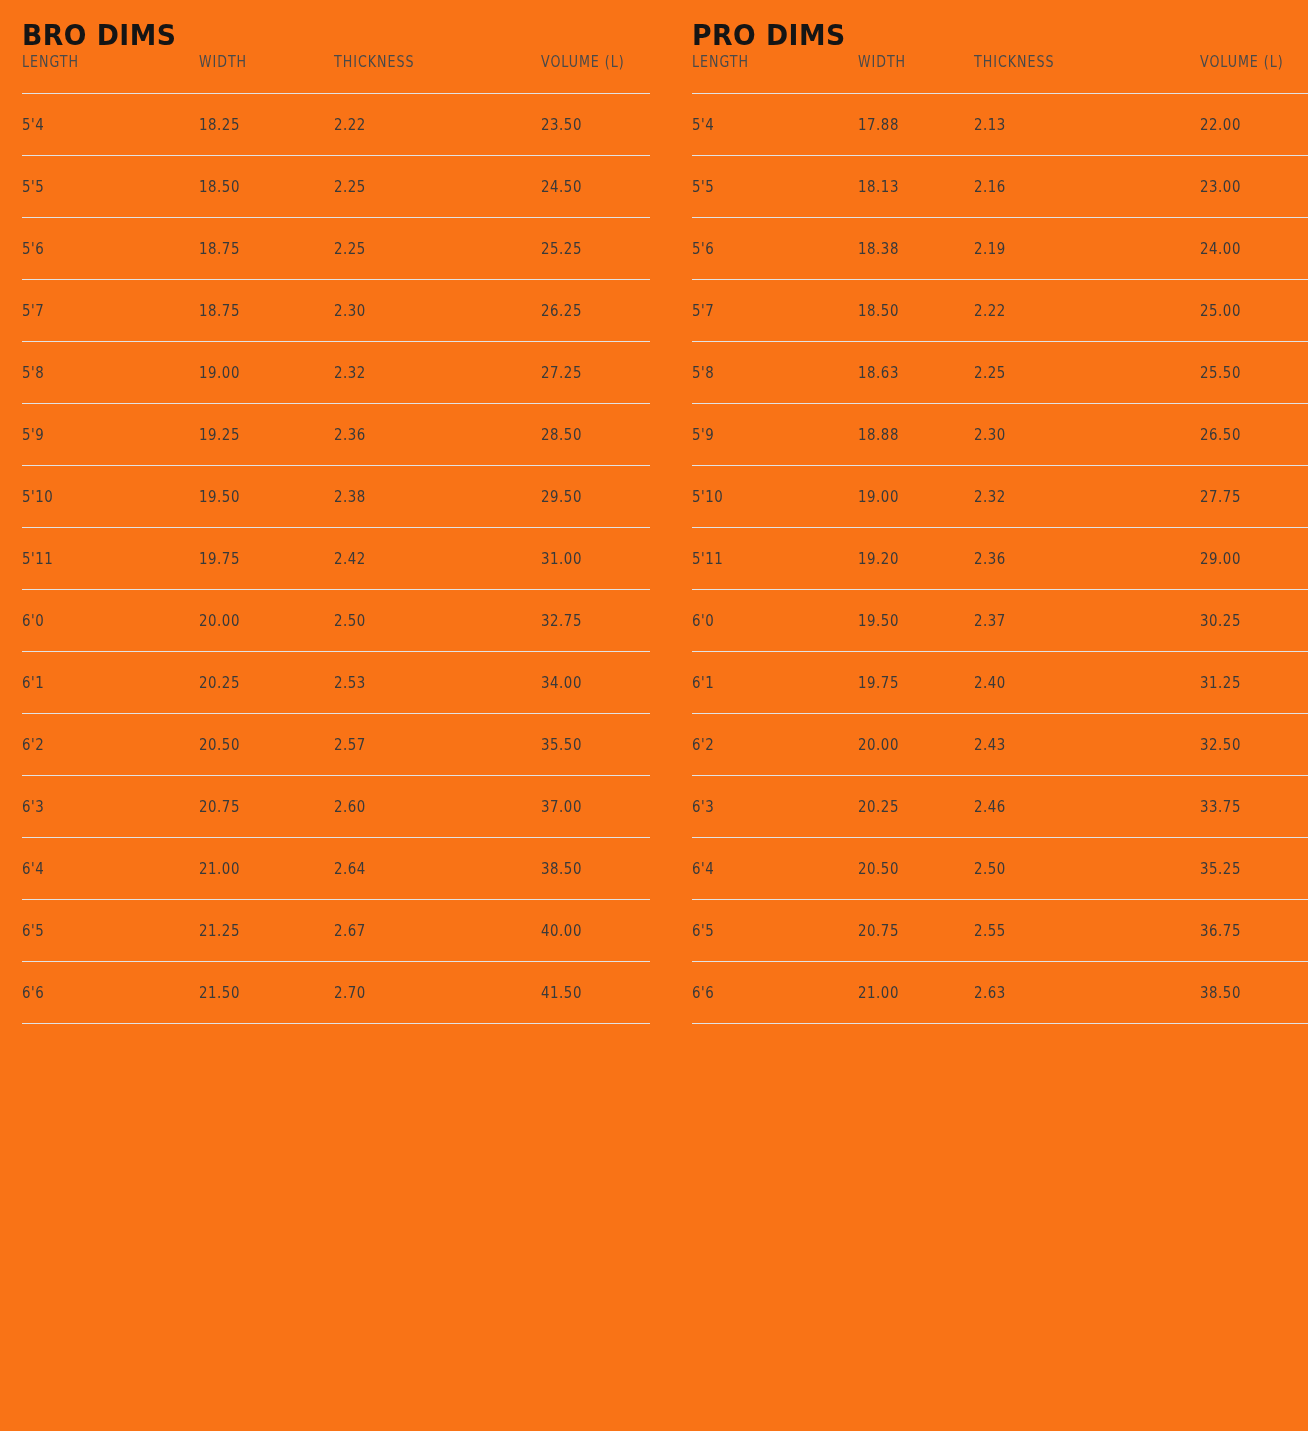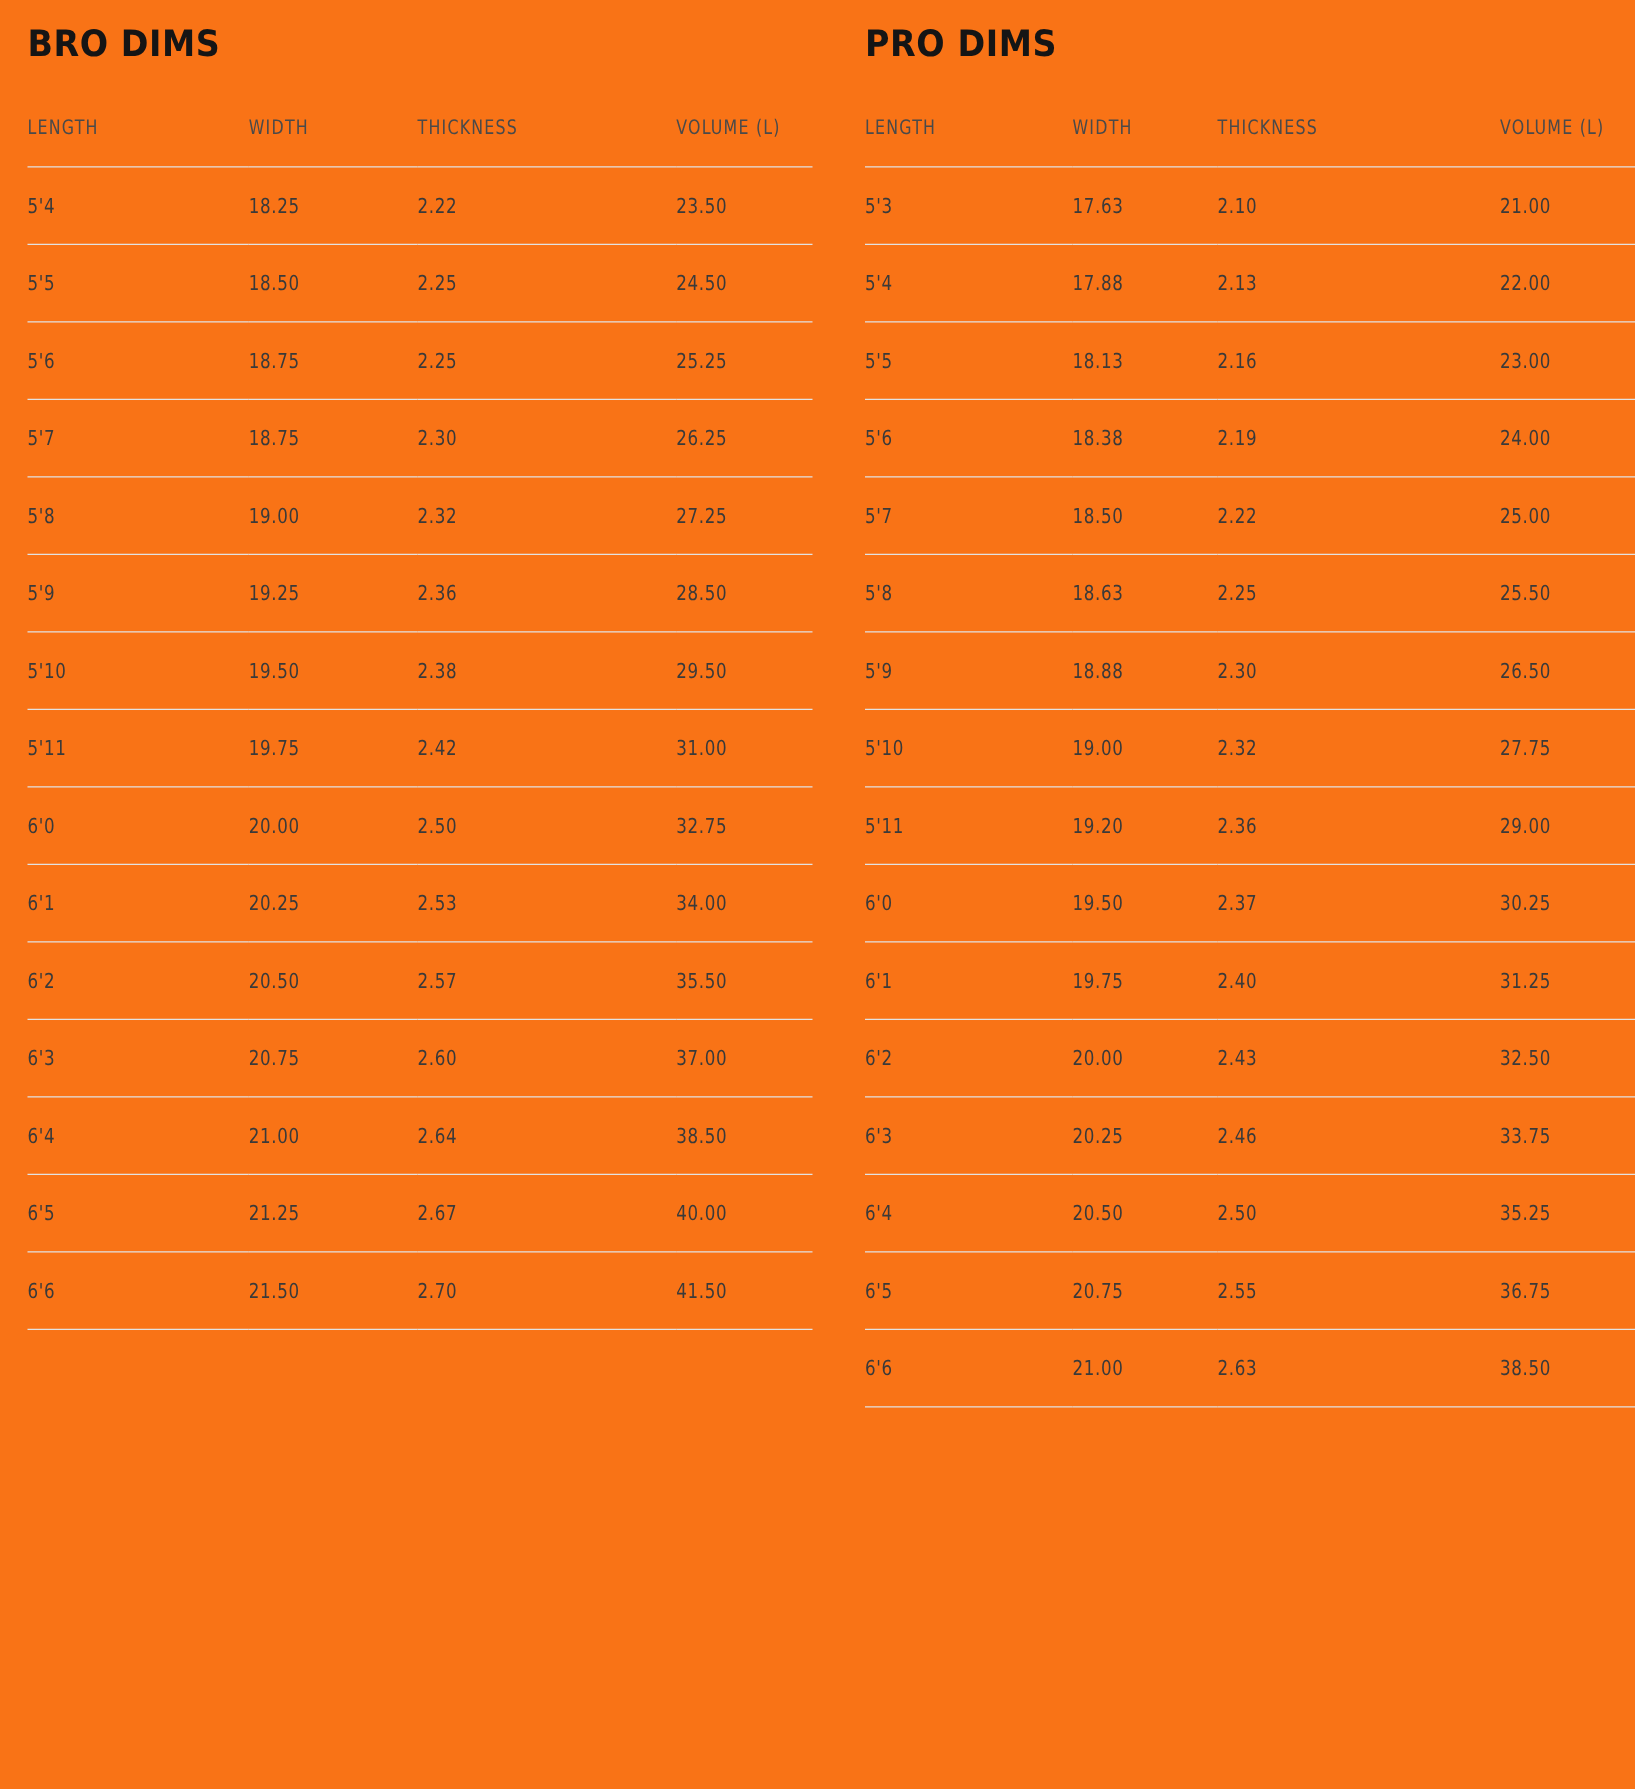--- a/index.html
+++ b/index.html
@@ -37,21 +37,20 @@
     margin: 20px 0 0 0;
     line-height: 1.1;
     transform: scaleX(0.92);
     transform-origin: left center;
     white-space: nowrap;
   }
 
   table {
     border-collapse: collapse;
     width: 100%;
-    margin-top: 40px;
   }
   .block-bro table { width: 628px; }
   .block-pro table { width: 616px; }
 
   th {
     text-align: left;
     font-family: "DejaVu Sans Condensed", "Liberation Sans", sans-serif;
     font-weight: normal;
     font-size: 16px;
     letter-spacing: 1.1px;
@@ -205,26 +204,20 @@
         <thead>
           <tr>
             <th class="col-length">LENGTH</th>
             <th class="col-width">WIDTH</th>
             <th class="col-thick">THICKNESS</th>
             <th class="col-vol">VOLUME (L)</th>
           </tr>
         </thead>
         <tbody>
           <tr>
-              <td class="col-length">5'3</td>
-              <td class="col-width">17.63</td>
-              <td class="col-thick">2.10</td>
-              <td class="col-vol">21.00</td>
-            </tr>
-          <tr>
               <td class="col-length">5'4</td>
               <td class="col-width">17.88</td>
               <td class="col-thick">2.13</td>
               <td class="col-vol">22.00</td>
             </tr>
           <tr>
               <td class="col-length">5'5</td>
               <td class="col-width">18.13</td>
               <td class="col-thick">2.16</td>
               <td class="col-vol">23.00</td>

